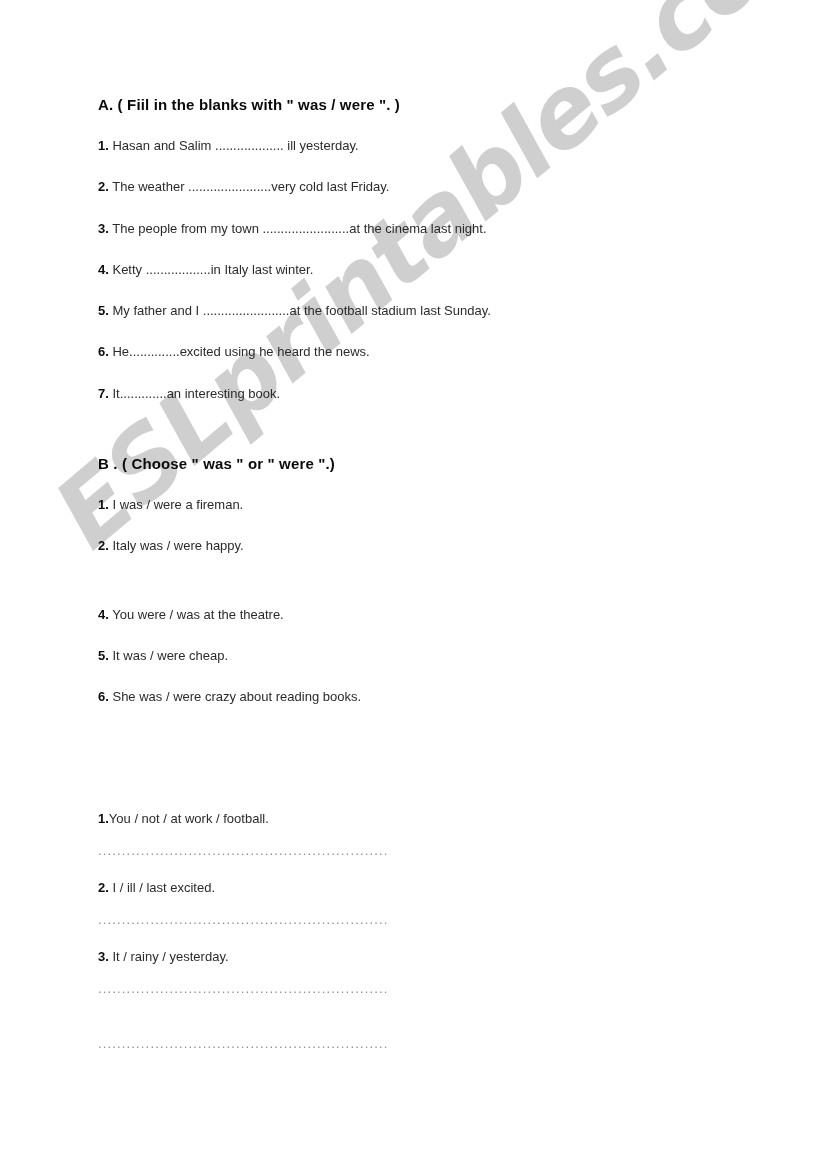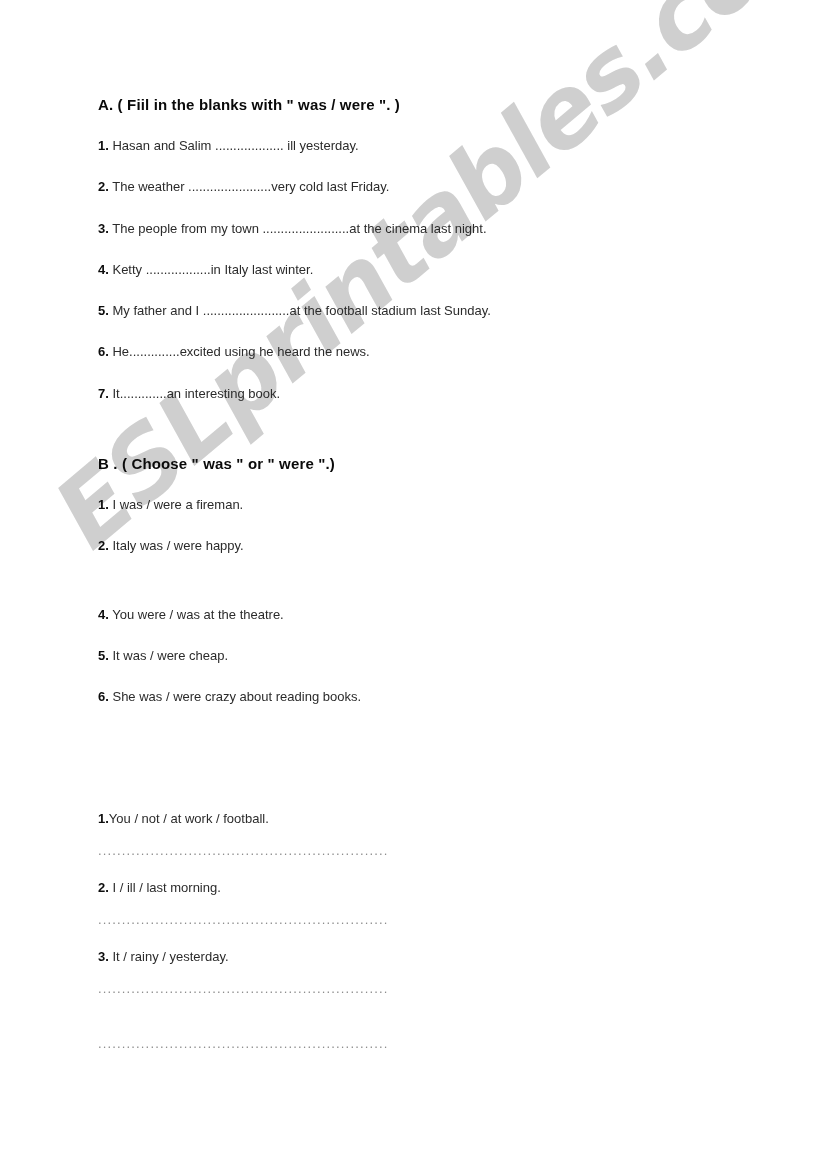--- a/index.html
+++ b/index.html
@@ -152,21 +152,21 @@
 
     <div class="section">
       <div class="gap-after-heading"></div>
       <div class="items">
 
         <div class="item"><span class="item-num">1.</span><span class="item-text">You / not / at work / football.</span></div>
         <div class="gap-c-q"></div>
         <div class="answer-line">..................................................................</div>
         <div class="gap-c-line"></div>
 
-        <div class="item"><span class="item-num">2.</span><span class="item-text"> I / ill / last morning.</span></div>
+        <div class="item"><span class="item-num">2.</span><span class="item-text"> I / ill / last excited.</span></div>
         <div class="gap-c-q"></div>
         <div class="answer-line">..................................................................</div>
         <div class="gap-c-line"></div>
 
         <div class="item"><span class="item-num">3.</span><span class="item-text"> It / rainy / yesterday.</span></div>
         <div class="gap-c-q"></div>
         <div class="answer-line">..................................................................</div>
         <div class="gap-c-line"></div>
 
         <div class="gap-c-q"></div>

